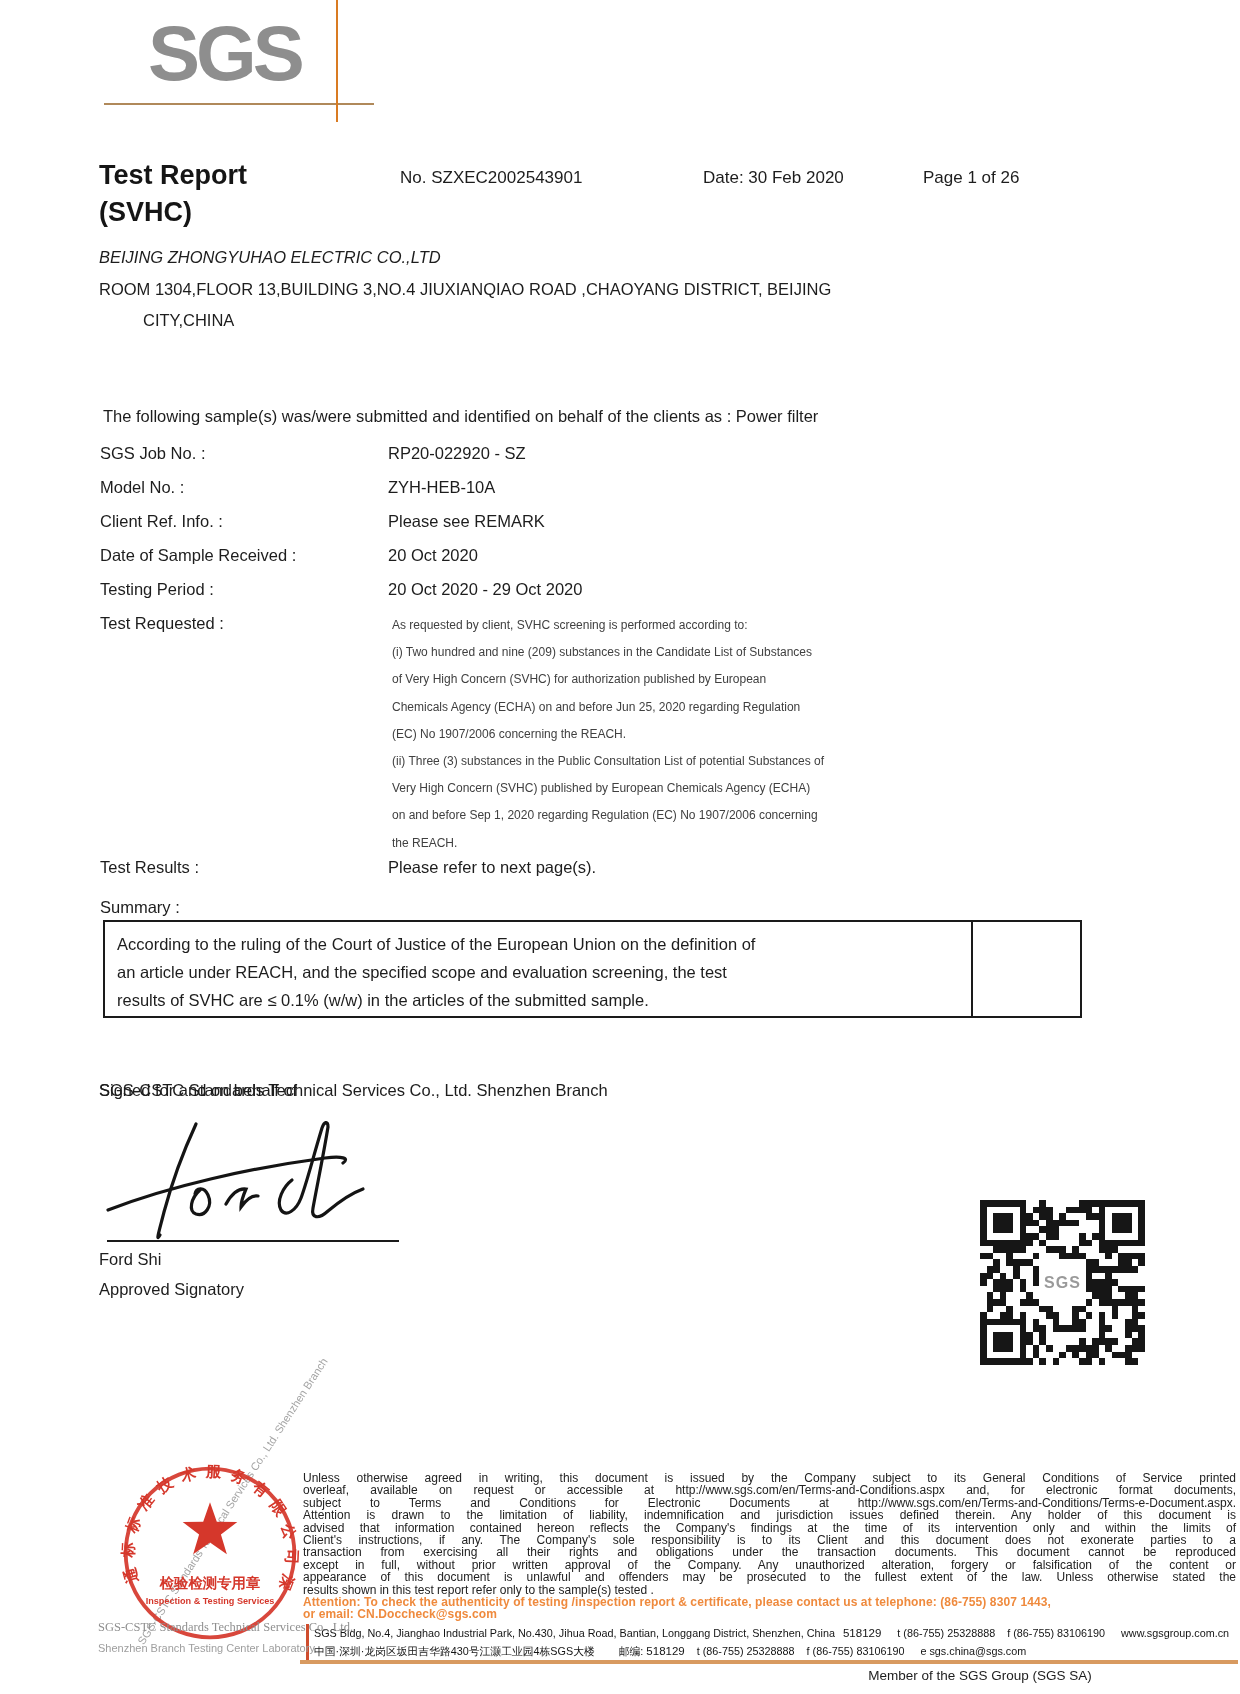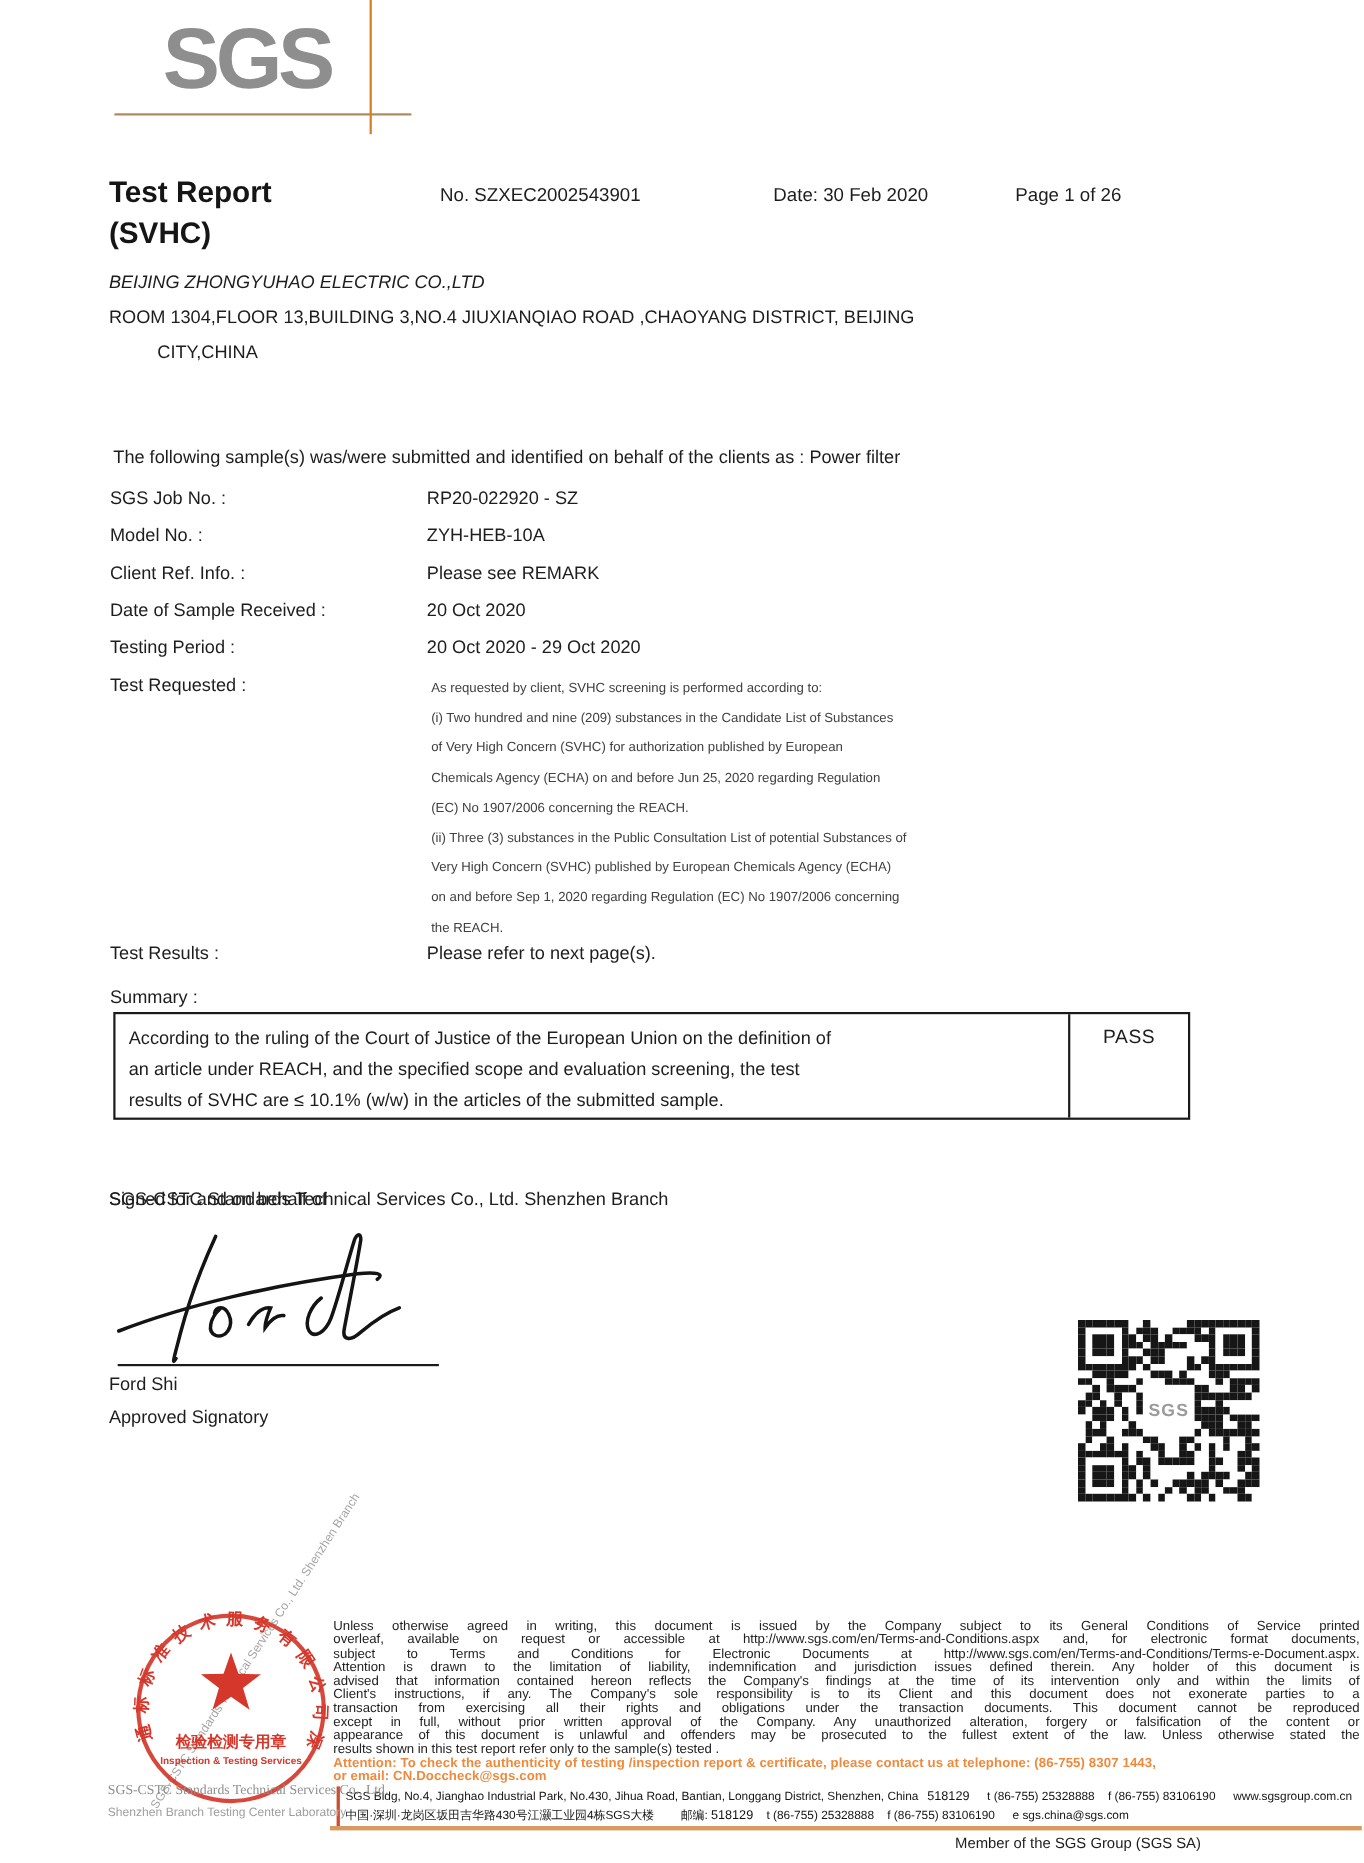--- a/index.html
+++ b/index.html
@@ -90,22 +90,21 @@
 on and before Sep 1, 2020 regarding Regulation (EC) No 1907/2006 concerning
 the REACH.</div>
 
   <div class="abs body-txt" style="left:100px;top:858px;">Test Results :</div>
   <div class="abs body-txt" style="left:388px;top:858px;">Please refer to next page(s).</div>
 
   <div class="abs body-txt" style="left:100px;top:898px;">Summary :</div>
   <div class="abs sum-box" style="left:103px;top:920px;width:975px;height:94px;">
     <div class="sum-left pre">According to the ruling of the Court of Justice of the European Union on the definition of
 an article under REACH, and the specified scope and evaluation screening, the test
-results of SVHC are ≤ 10.1% (w/w) in the articles of the submitted sample.</div>
-    <div class="sum-right">PASS</div>
+results of SVHC are ≤ 0.1% (w/w) in the articles of the submitted sample.</div>
   </div>
 
   <div class="abs body-txt" style="left:99px;top:1057px;margin-top:24px;">Signed for and on behalf of</div>
   <div class="abs body-txt" style="left:99px;top:1081px;">SGS-CSTC Standards Technical Services Co., Ltd. Shenzhen Branch</div>
 
   <svg class="abs" style="left:100px;top:1118px;" width="300" height="125" viewBox="0 0 300 125">
     <g fill="none" stroke="#141414" stroke-width="3.2" stroke-linecap="round">
       <path d="M 8,92 C 70,68 150,50 225,40 C 242,38 250,40 243,45"></path>
       <path d="M 96,6 C 84,32 72,64 64,94 C 60,110 55,126 60,117"></path>
       <path d="M 100,72 C 91,80 88,93 96,96 C 105,99 113,88 108,77 C 104,68 96,70 95,76"></path>

